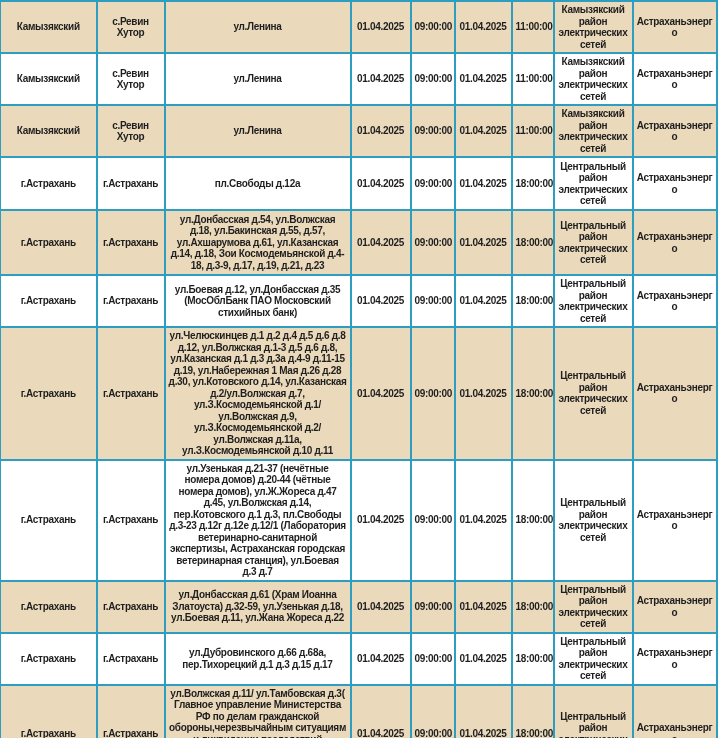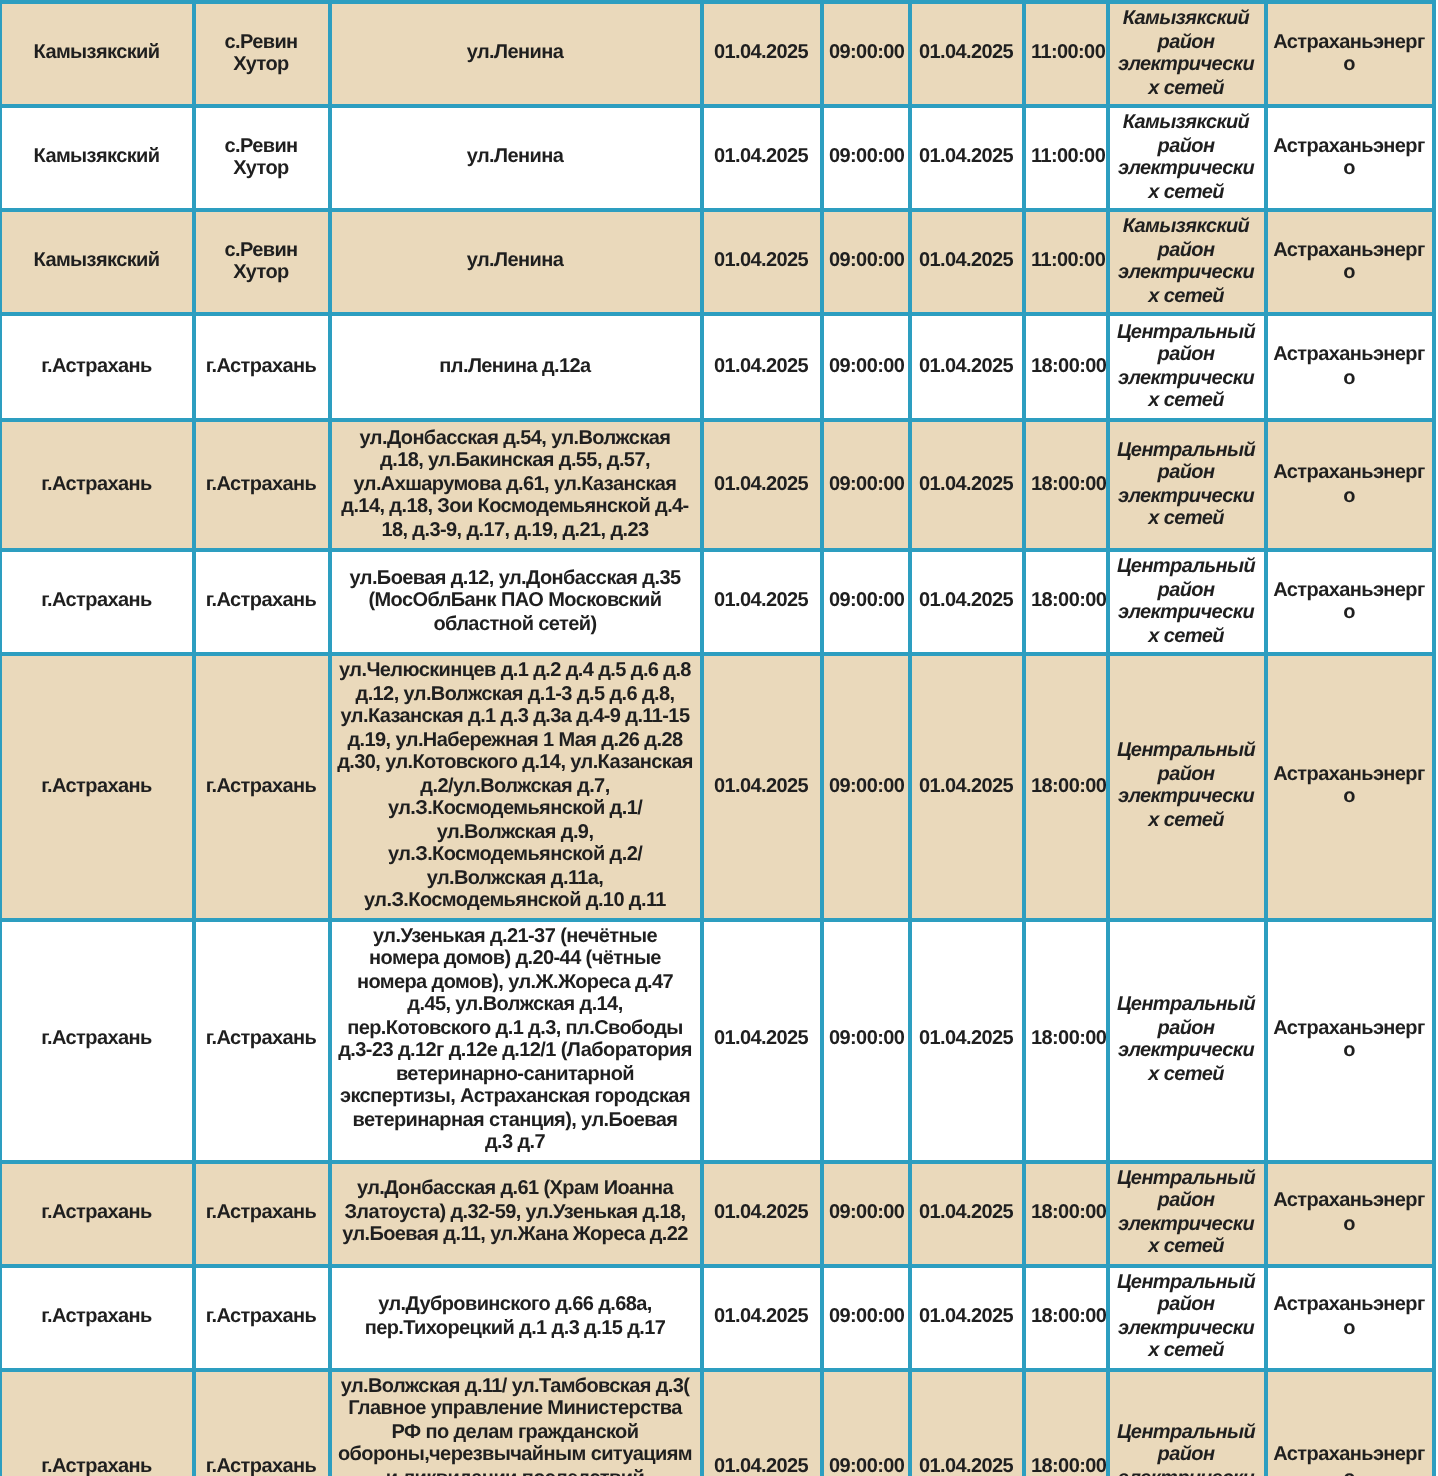--- a/index.html
+++ b/index.html
@@ -35,21 +35,21 @@
     word-wrap: break-word;
   }
   tr.row-beige td { background: #ead9bb; }
   tr.row-white td { background: #ffffff; }
   td.col-start_date, td.col-end_date, td.col-start_time, td.col-end_time {
     font-size: 9.5px;
     letter-spacing: -0.4px;
     white-space: nowrap;
     padding: 2px 1px;
   }
-  td.col-res { font-size: 9.5px; letter-spacing: -0.3px; padding: 2px 1px; font-style: italic; }
+  td.col-res { font-size: 9.5px; letter-spacing: -0.3px; padding: 2px 1px; }
   td.col-company { font-size: 10px; letter-spacing: -0.4px; padding: 2px 1px; }
   col.c-district   { width: 96px; }
   col.c-settlement { width: 68px; }
   col.c-streets    { width: 186px; }
   col.c-start_date { width: 60px; }
   col.c-start_time { width: 44px; }
   col.c-end_date   { width: 57px; }
   col.c-end_time   { width: 42px; }
   col.c-res        { width: 79px; }
   col.c-company    { width: 84px; }
@@ -100,21 +100,21 @@
           <td class="col-start_date">01.04.2025</td>
           <td class="col-start_time">09:00:00</td>
           <td class="col-end_date">01.04.2025</td>
           <td class="col-end_time">11:00:00</td>
           <td class="col-res">Камызякский район электрических сетей</td>
           <td class="col-company">Астраханьэнерго</td>
         </tr>
         <tr class="row-white" style="height: 53px;">
           <td class="col-district">г.Астрахань</td>
           <td class="col-settlement">г.Астрахань</td>
-          <td class="col-streets">пл.Ленина д.12а</td>
+          <td class="col-streets">пл.Свободы д.12а</td>
           <td class="col-start_date">01.04.2025</td>
           <td class="col-start_time">09:00:00</td>
           <td class="col-end_date">01.04.2025</td>
           <td class="col-end_time">18:00:00</td>
           <td class="col-res">Центральный район электрических сетей</td>
           <td class="col-company">Астраханьэнерго</td>
         </tr>
         <tr class="row-beige" style="height: 65px;">
           <td class="col-district">г.Астрахань</td>
           <td class="col-settlement">г.Астрахань</td>
@@ -122,21 +122,21 @@
           <td class="col-start_date">01.04.2025</td>
           <td class="col-start_time">09:00:00</td>
           <td class="col-end_date">01.04.2025</td>
           <td class="col-end_time">18:00:00</td>
           <td class="col-res">Центральный район электрических сетей</td>
           <td class="col-company">Астраханьэнерго</td>
         </tr>
         <tr class="row-white" style="height: 47px;">
           <td class="col-district">г.Астрахань</td>
           <td class="col-settlement">г.Астрахань</td>
-          <td class="col-streets">ул.Боевая д.12, ул.Донбасская д.35 (МосОблБанк ПАО Московский областной сетей)</td>
+          <td class="col-streets">ул.Боевая д.12, ул.Донбасская д.35 (МосОблБанк ПАО Московский стихийных банк)</td>
           <td class="col-start_date">01.04.2025</td>
           <td class="col-start_time">09:00:00</td>
           <td class="col-end_date">01.04.2025</td>
           <td class="col-end_time">18:00:00</td>
           <td class="col-res">Центральный район электрических сетей</td>
           <td class="col-company">Астраханьэнерго</td>
         </tr>
         <tr class="row-beige" style="height: 105px;">
           <td class="col-district">г.Астрахань</td>
           <td class="col-settlement">г.Астрахань</td>

